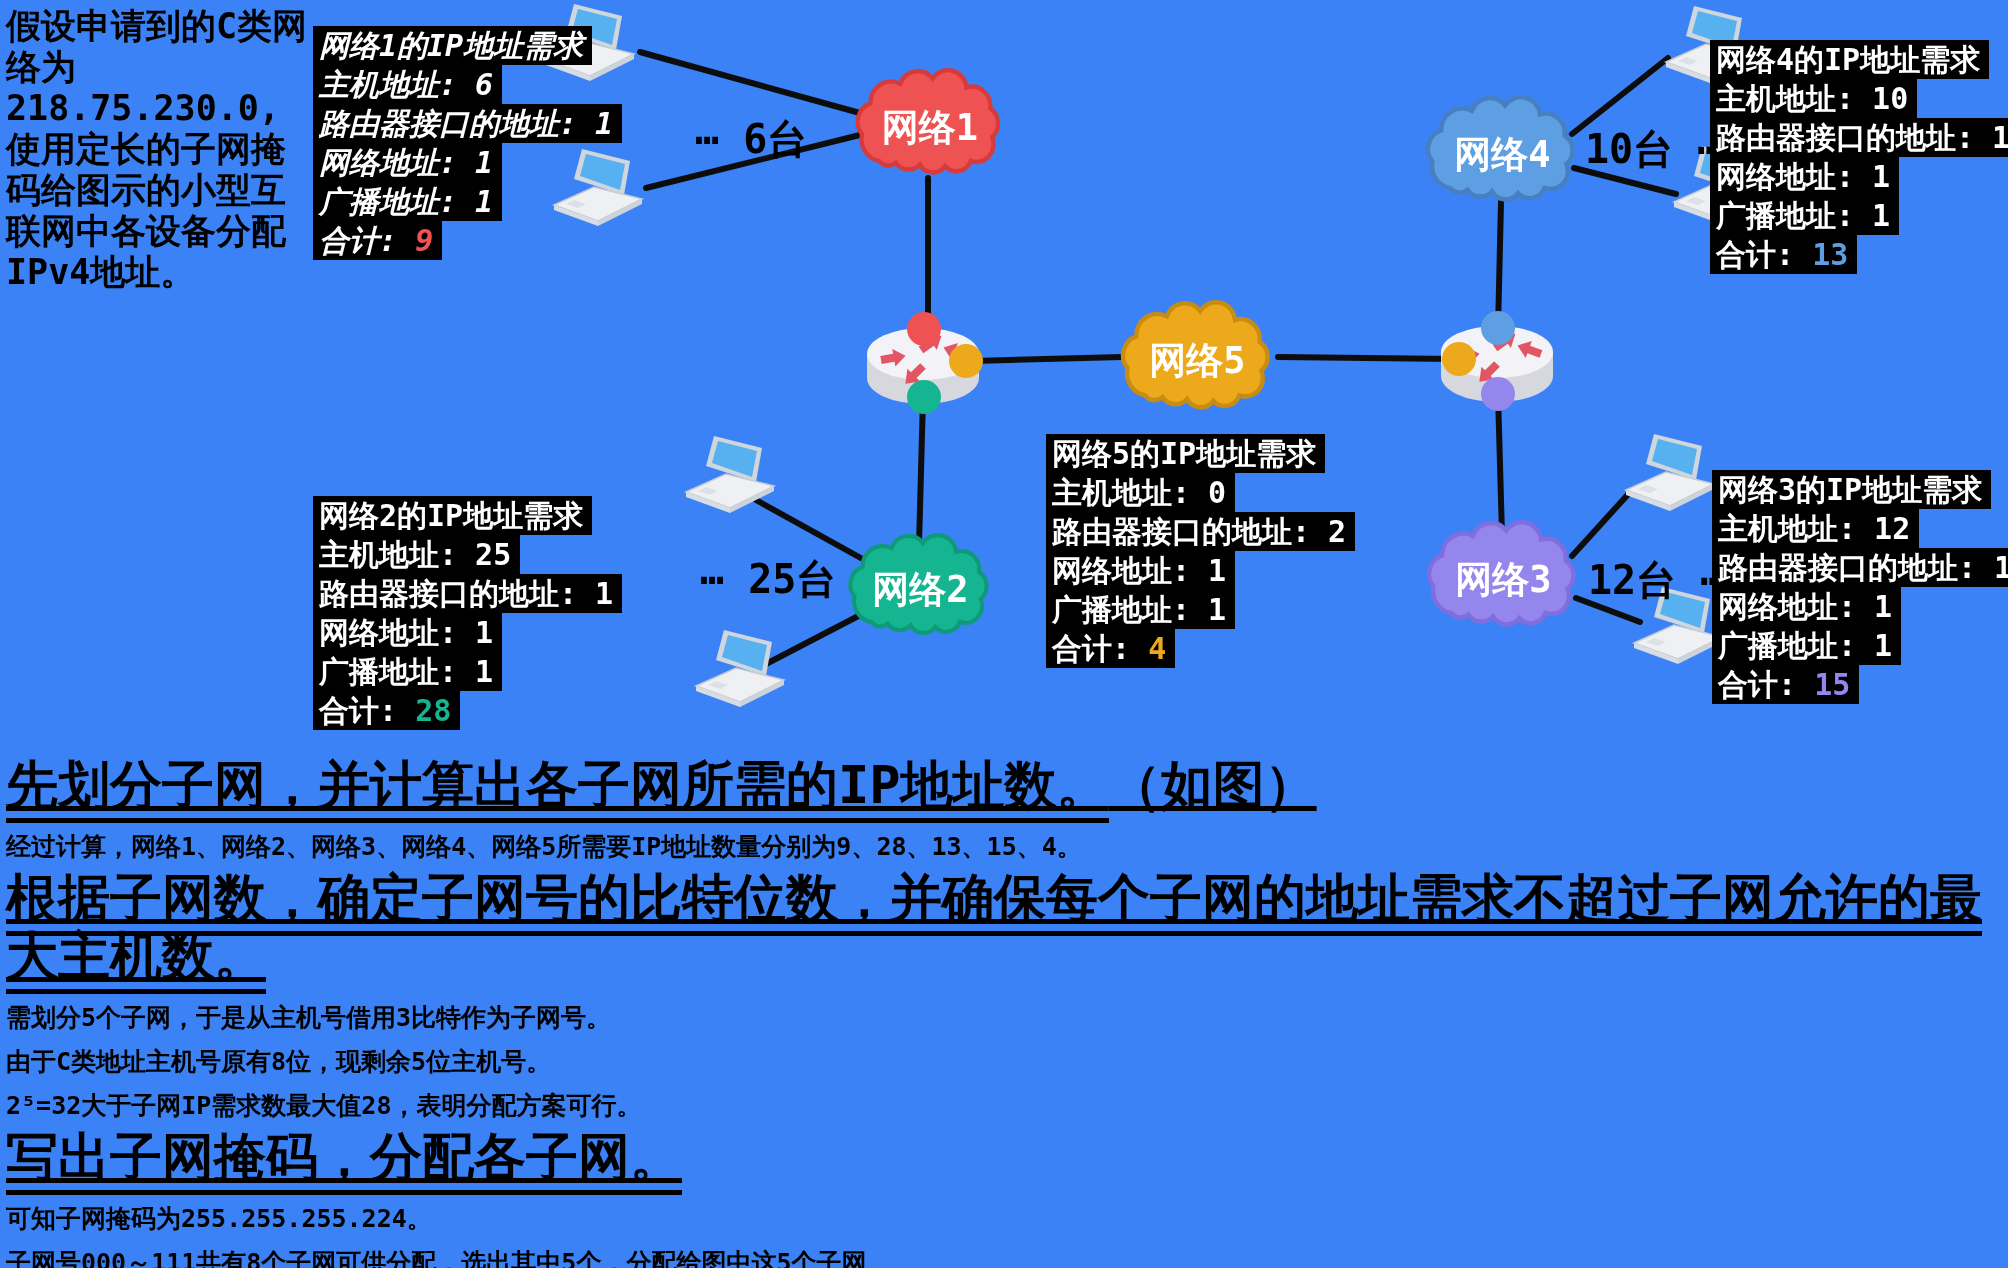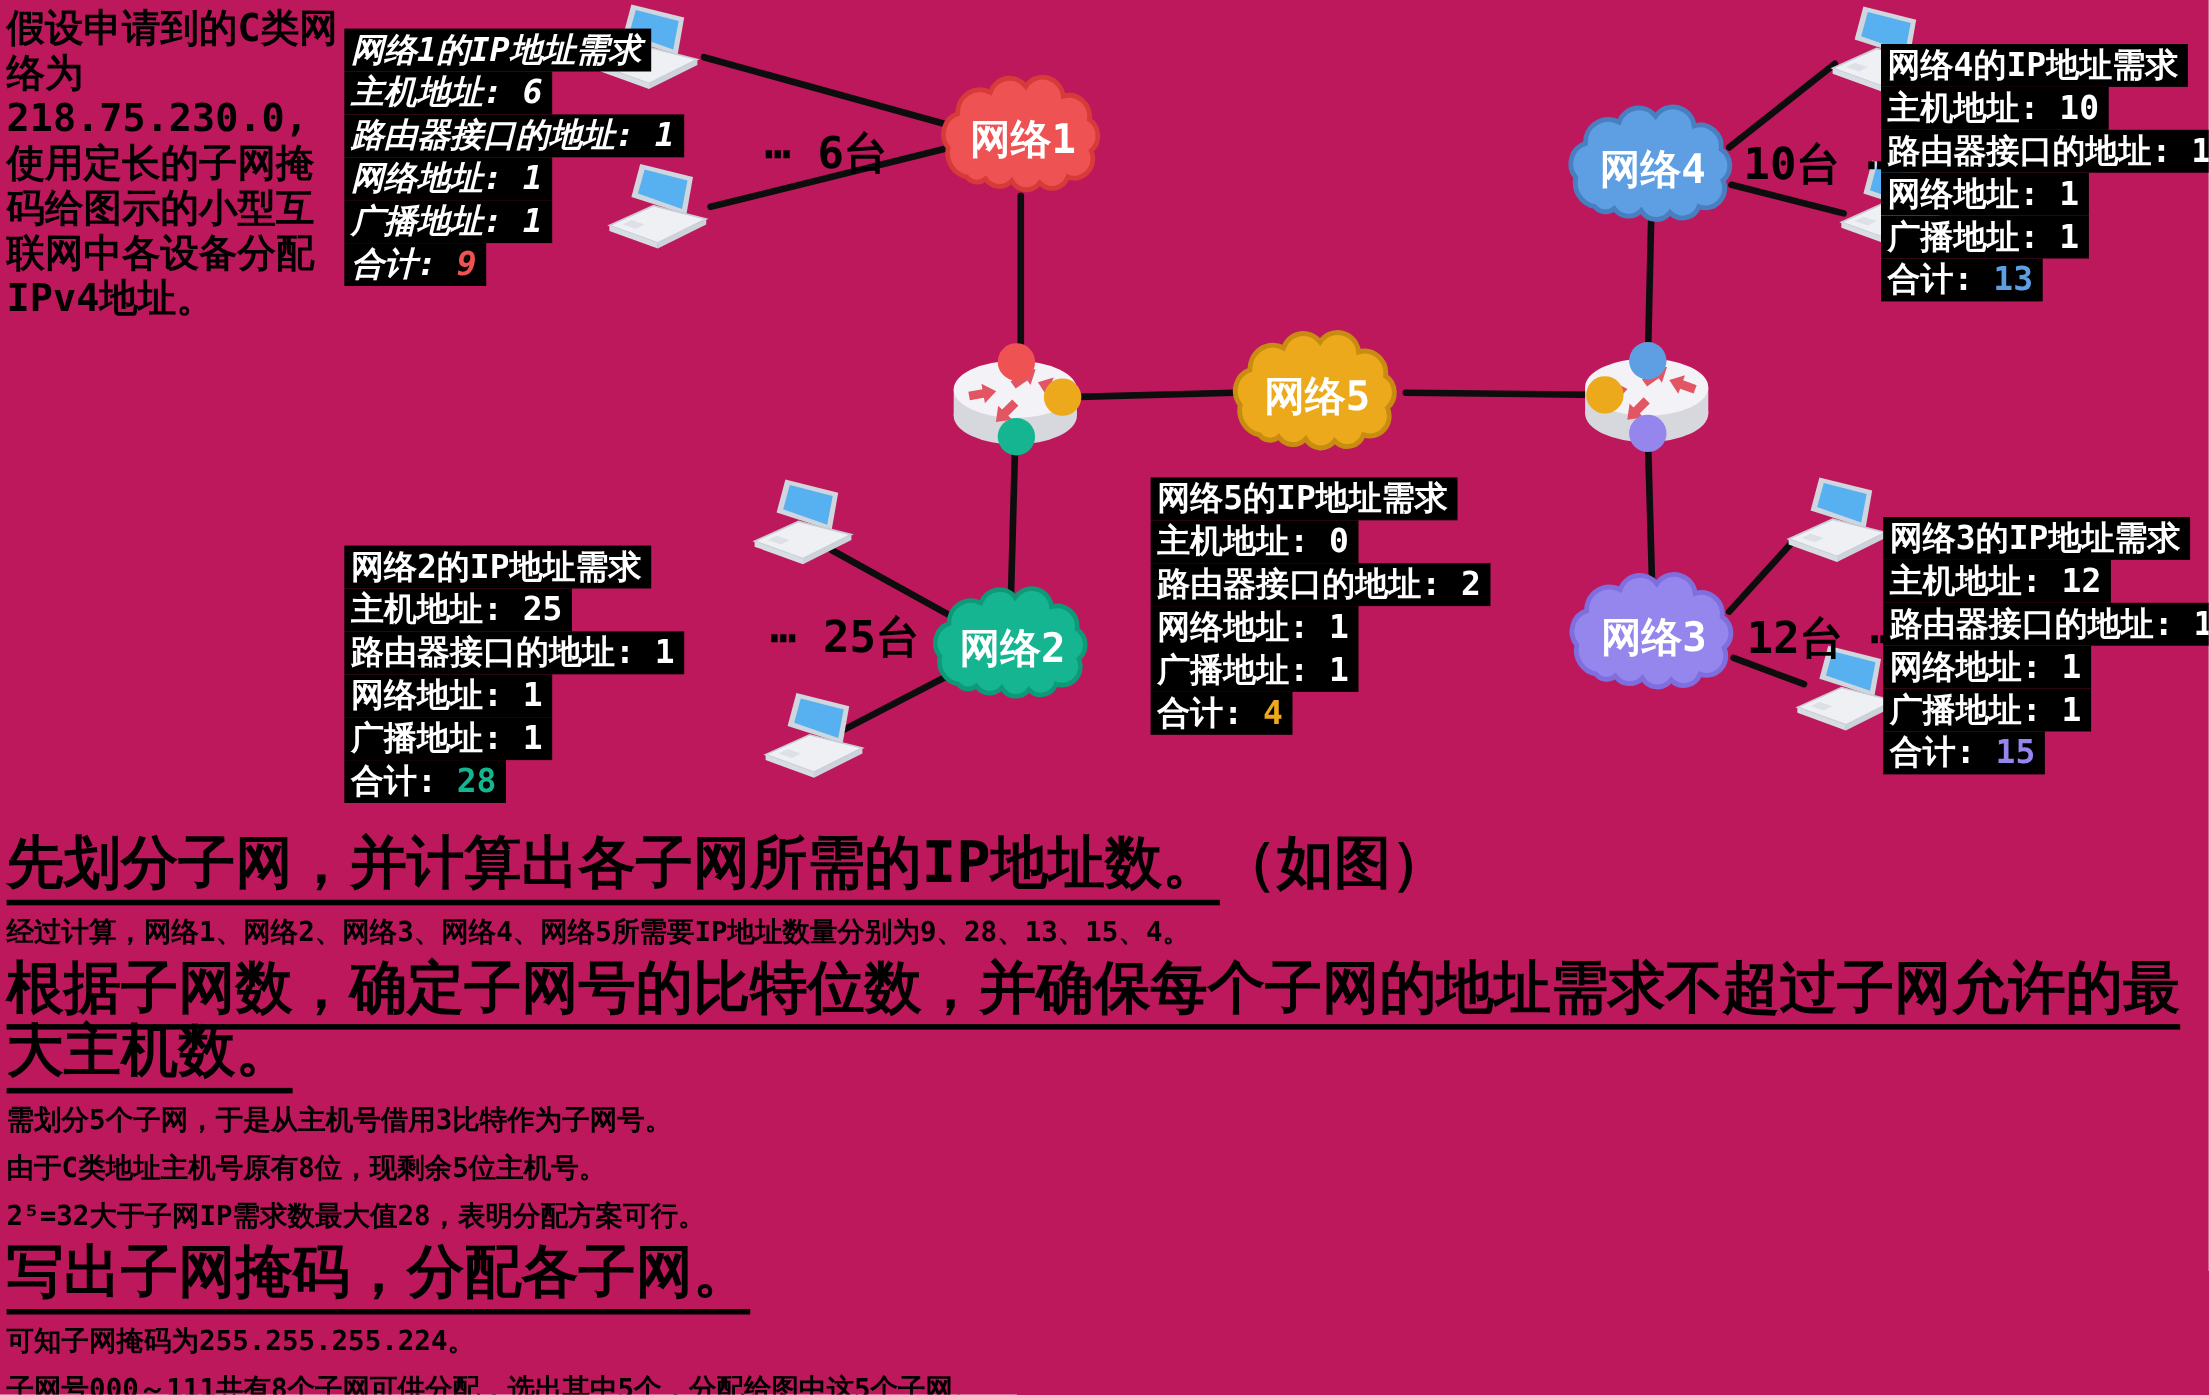--- a/index.html
+++ b/index.html
@@ -1,16 +1,16 @@
 <!DOCTYPE html>
 <html><head>
 <meta charset="utf-8">
 <style>
   html,body{margin:0;padding:0;background:#fff;}
-  #page{position:relative;width:2008px;height:1268px;background:#be185d;overflow:hidden;
+  #page{position:relative;width:2008px;height:1268px;background:#3b82f6;overflow:hidden;
         font-family:"DejaVu Sans Mono","Liberation Sans",sans-serif;color:#000;}
   
   #diagram{position:absolute;left:0;top:0;width:2008px;height:760px;}
   #wires{position:absolute;left:0;top:0;z-index:0;}
   .abs{position:absolute;}
   
   #intro{left:6px;top:6px;width:318px;font-size:35px;line-height:41px;font-weight:700;z-index:3;}
   
   .infobox{z-index:4;}
   .ib-line{display:block;width:-moz-max-content;width:max-content;background:#000;color:#fff;
@@ -23,21 +23,21 @@
                text-align:center;color:#fff;font-weight:700;font-size:37px;}
   
   .router{z-index:2;width:120px;height:96px;}
   .dot{z-index:3;width:34px;height:34px;border-radius:50%;}
   
   .laptop{z-index:2;width:100px;height:85px;}
   
   .count{z-index:3;font-size:40px;font-weight:700;white-space:nowrap;}
   
   #solution{position:absolute;left:6px;top:756px;width:1996px;z-index:3;}
-  .bh{font-size:52px;line-height:58px;font-weight:900;margin:0 0 11px 0;}
+  .bh{font-size:52px;line-height:58px;font-weight:900;margin:0 0 11px 0;text-decoration:underline;}
   .bh .u{border-bottom:5px solid #000;padding-bottom:3px;}
   .bp{font-size:25px;line-height:44px;font-weight:700;margin:0;}
 </style>
 </head>
 <body>
 
 <div id="page">
 
   <div id="diagram">
 

